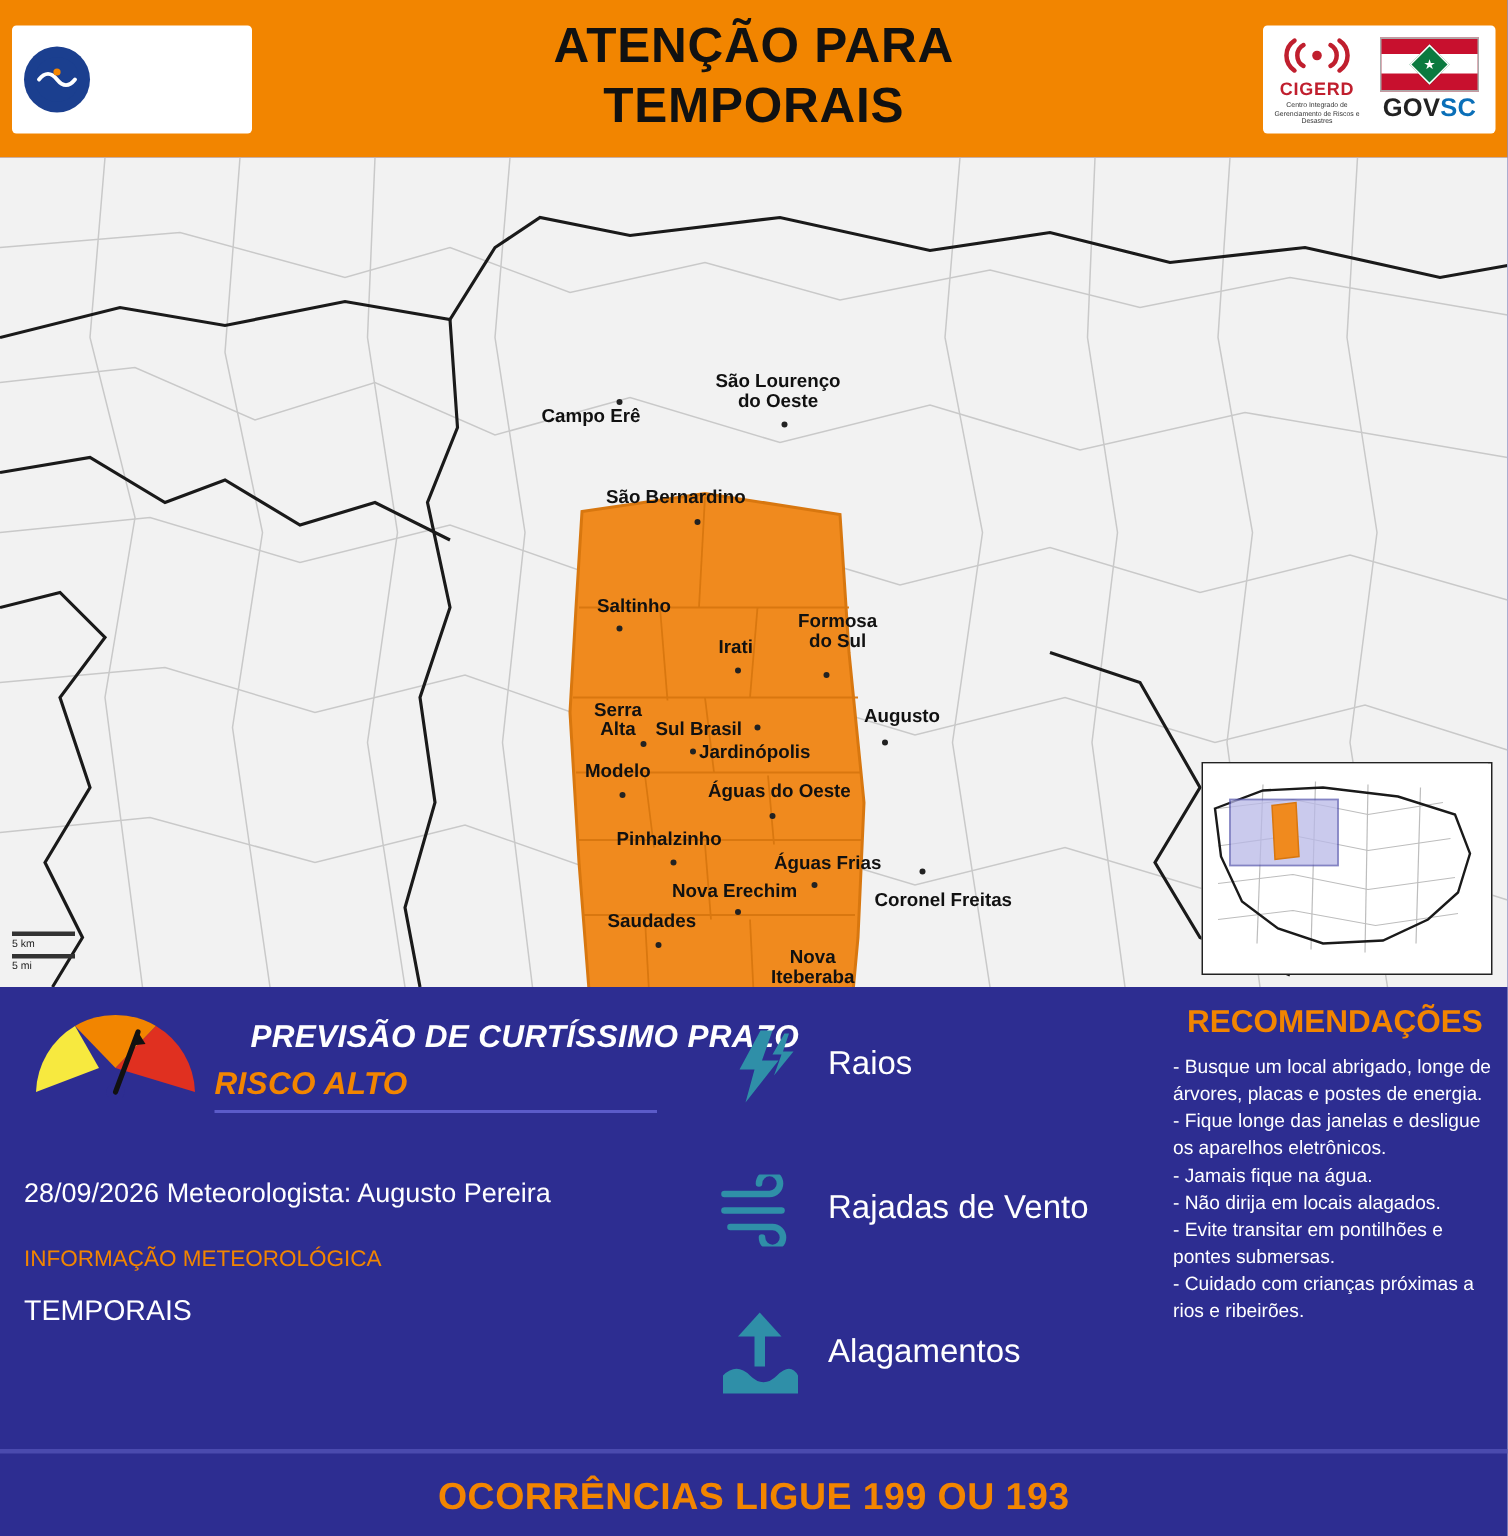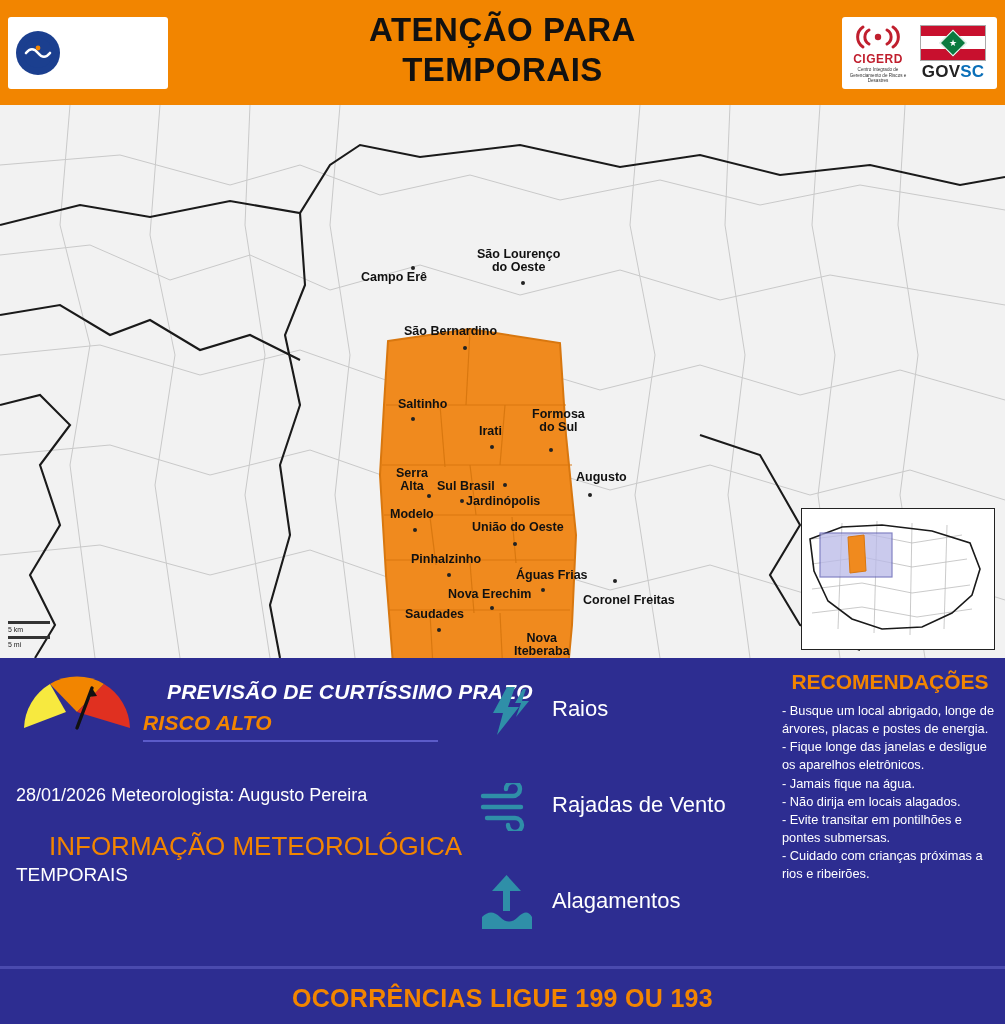--- a/index.html
+++ b/index.html
@@ -92,21 +92,21 @@
     position:absolute;left:143px;top:22px;font-size:21px;font-style:italic;
     font-weight:bold;color:#ffffff;letter-spacing:.2px;margin-left:24px;
   }
   .risk{
     position:absolute;left:143px;top:53px;font-size:21px;font-style:italic;
     font-weight:bold;color:#F28500;letter-spacing:.2px;
   }
   .risk-rule{position:absolute;left:143px;top:82px;width:295px;height:2px;background:#5b5bc9;}
   .valid{position:absolute;left:16px;top:92px;font-size:21px;font-weight:bold;color:#fff;}
   .meteo{position:absolute;left:16px;top:127px;font-size:18px;color:#fff;}
-  .infoh{position:absolute;left:16px;top:173px;font-size:26px;color:#F28500;margin-left:33px;}
+  .infoh{position:absolute;left:16px;top:173px;font-size:15px;color:#F28500;}
   .infov{position:absolute;left:16px;top:206px;font-size:19px;color:#fff;}
 
   .hazards{position:absolute;left:470px;top:18px;width:280px;}
   .hz{position:relative;height:96px;}
   .hz .ic{position:absolute;left:0;top:0;width:74px;height:70px;display:flex;align-items:center;justify-content:center;}
   .hz .lb{position:absolute;left:82px;top:20px;font-size:22px;color:#fff;}
 
   .rec-title{
     position:absolute;left:782px;top:12px;width:216px;text-align:center;
     font-size:21px;font-weight:bold;color:#F28500;
@@ -250,21 +250,21 @@
 
     <div class="city" style="left:466px;top:390px;">Jardinópolis</div>
     <div class="dot" style="left:503px;top:378px;"></div>
 
     <div class="city" style="left:576px;top:366px;">Augusto</div>
     <div class="dot" style="left:588px;top:388px;"></div>
 
     <div class="city" style="left:390px;top:403px;">Modelo</div>
     <div class="dot" style="left:413px;top:423px;"></div>
 
-    <div class="city" style="left:472px;top:416px;">União do Oeste</div>
+    <div class="city" style="left:472px;top:416px;">Águas do Oeste</div>
     <div class="dot" style="left:513px;top:437px;"></div>
 
     <div class="city" style="left:411px;top:448px;">Pinhalzinho</div>
     <div class="dot" style="left:447px;top:468px;"></div>
 
     <div class="city" style="left:516px;top:464px;">Águas Frias</div>
     <div class="dot" style="left:541px;top:483px;"></div>
 
     <div class="city" style="left:448px;top:483px;">Nova Erechim</div>
     <div class="dot" style="left:490px;top:501px;"></div>
@@ -314,21 +314,21 @@
         <circle cx="59" cy="52" r="6" fill="#2d2d91"></circle>
         <path d="M59 52 L74 12" stroke="#111" stroke-width="3.4" stroke-linecap="round"></path>
         <path d="M74 12 L70 21 L79 20 Z" fill="#111"></path>
       </svg>
     </div>
 
     <div class="prev-title">PREVISÃO DE CURTÍSSIMO PRAZO</div>
     <div class="risk">RISCO ALTO</div>
     <div class="risk-rule"></div>
 
-    <div class="meteo">28/01/2026 Meteorologista: Augusto Pereira</div>
+    <div class="meteo">28/09/2026 Meteorologista: Augusto Pereira</div>
     <div class="infoh">INFORMAÇÃO METEOROLÓGICA</div>
     <div class="infov">TEMPORAIS</div>
 
     <div class="hazards">
       <div class="hz">
         <div class="ic">
           <svg width="56" height="56" viewBox="0 0 56 56" aria-hidden="true">
             <path d="M28 4 L14 30 L24 30 L18 52 L40 24 L29 24 L36 4 Z" fill="#2f8fa8"></path>
             <path d="M44 6 L36 20 L42 20 L37 34 L50 18 L43 18 L47 6 Z" fill="#2f8fa8"></path>
           </svg>

